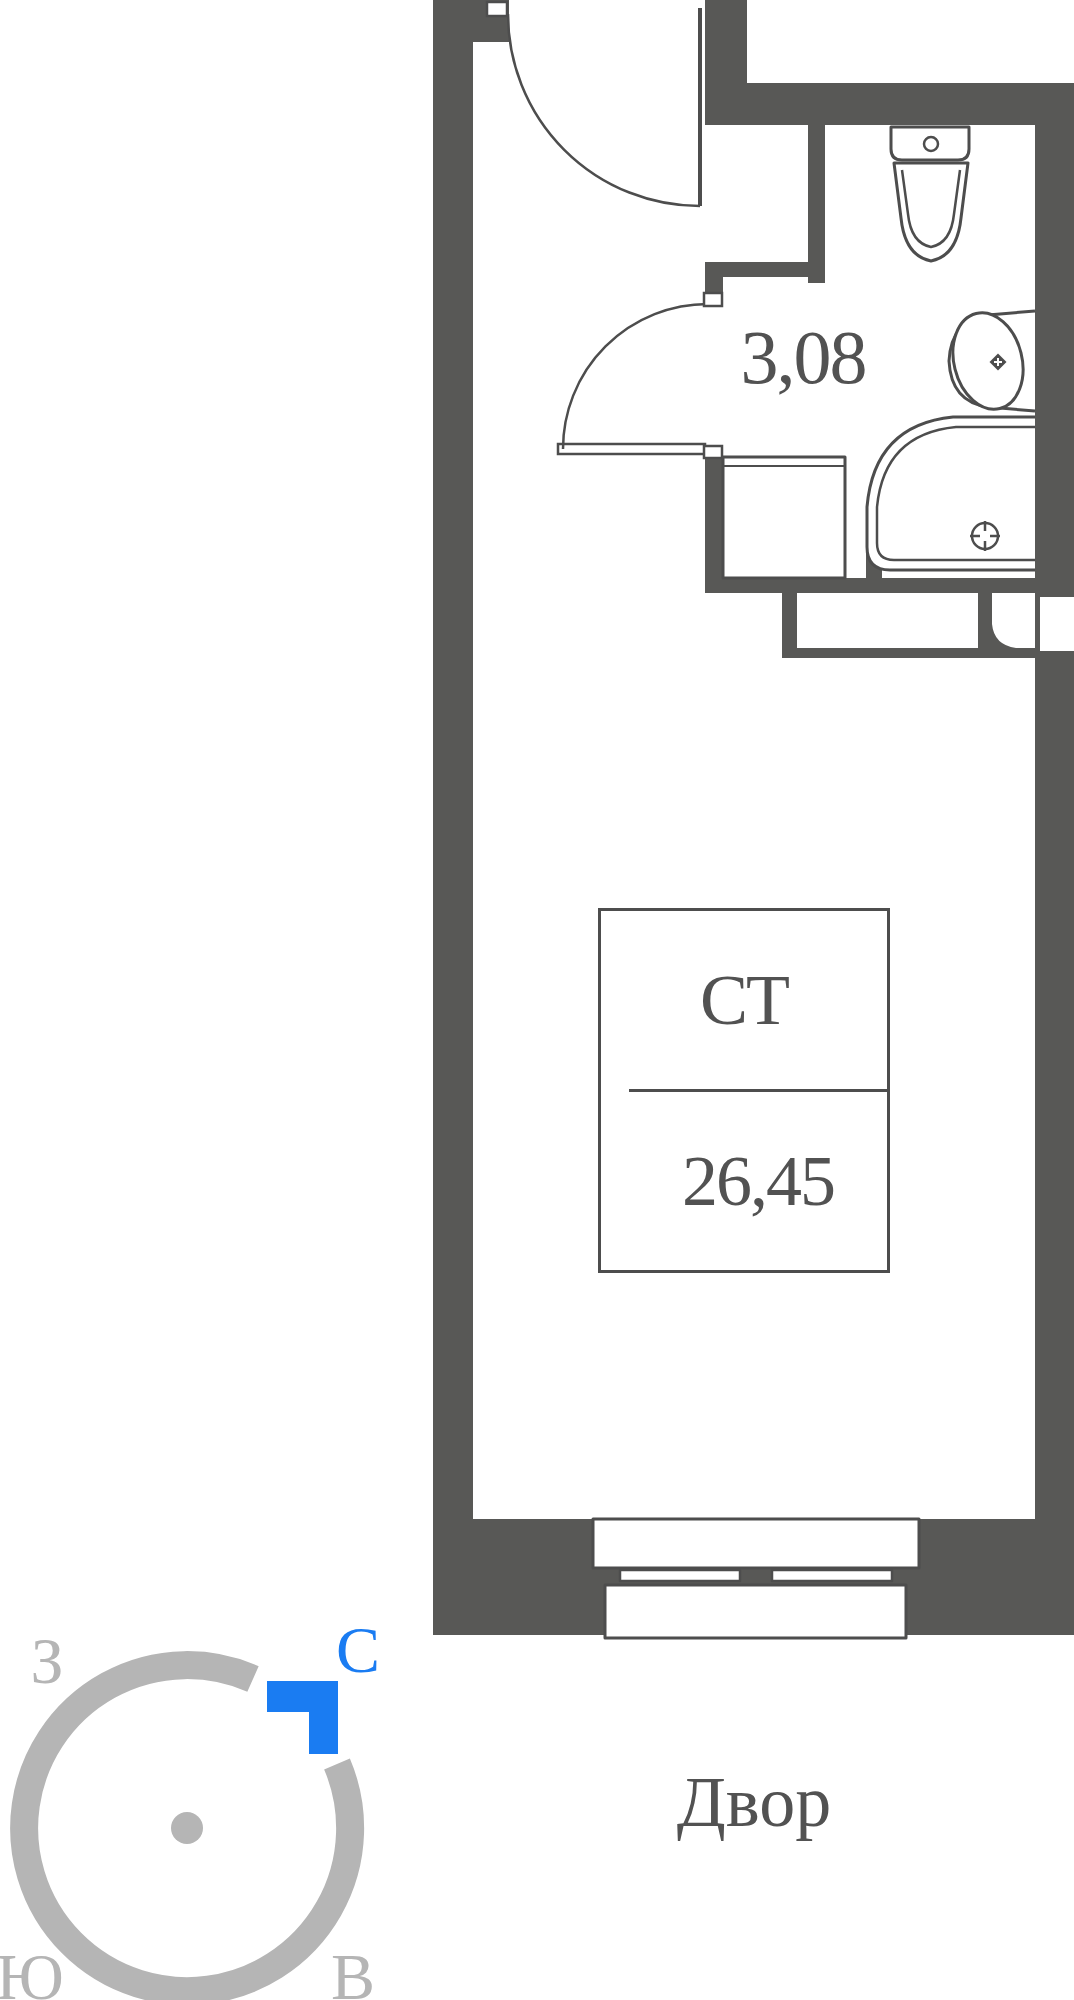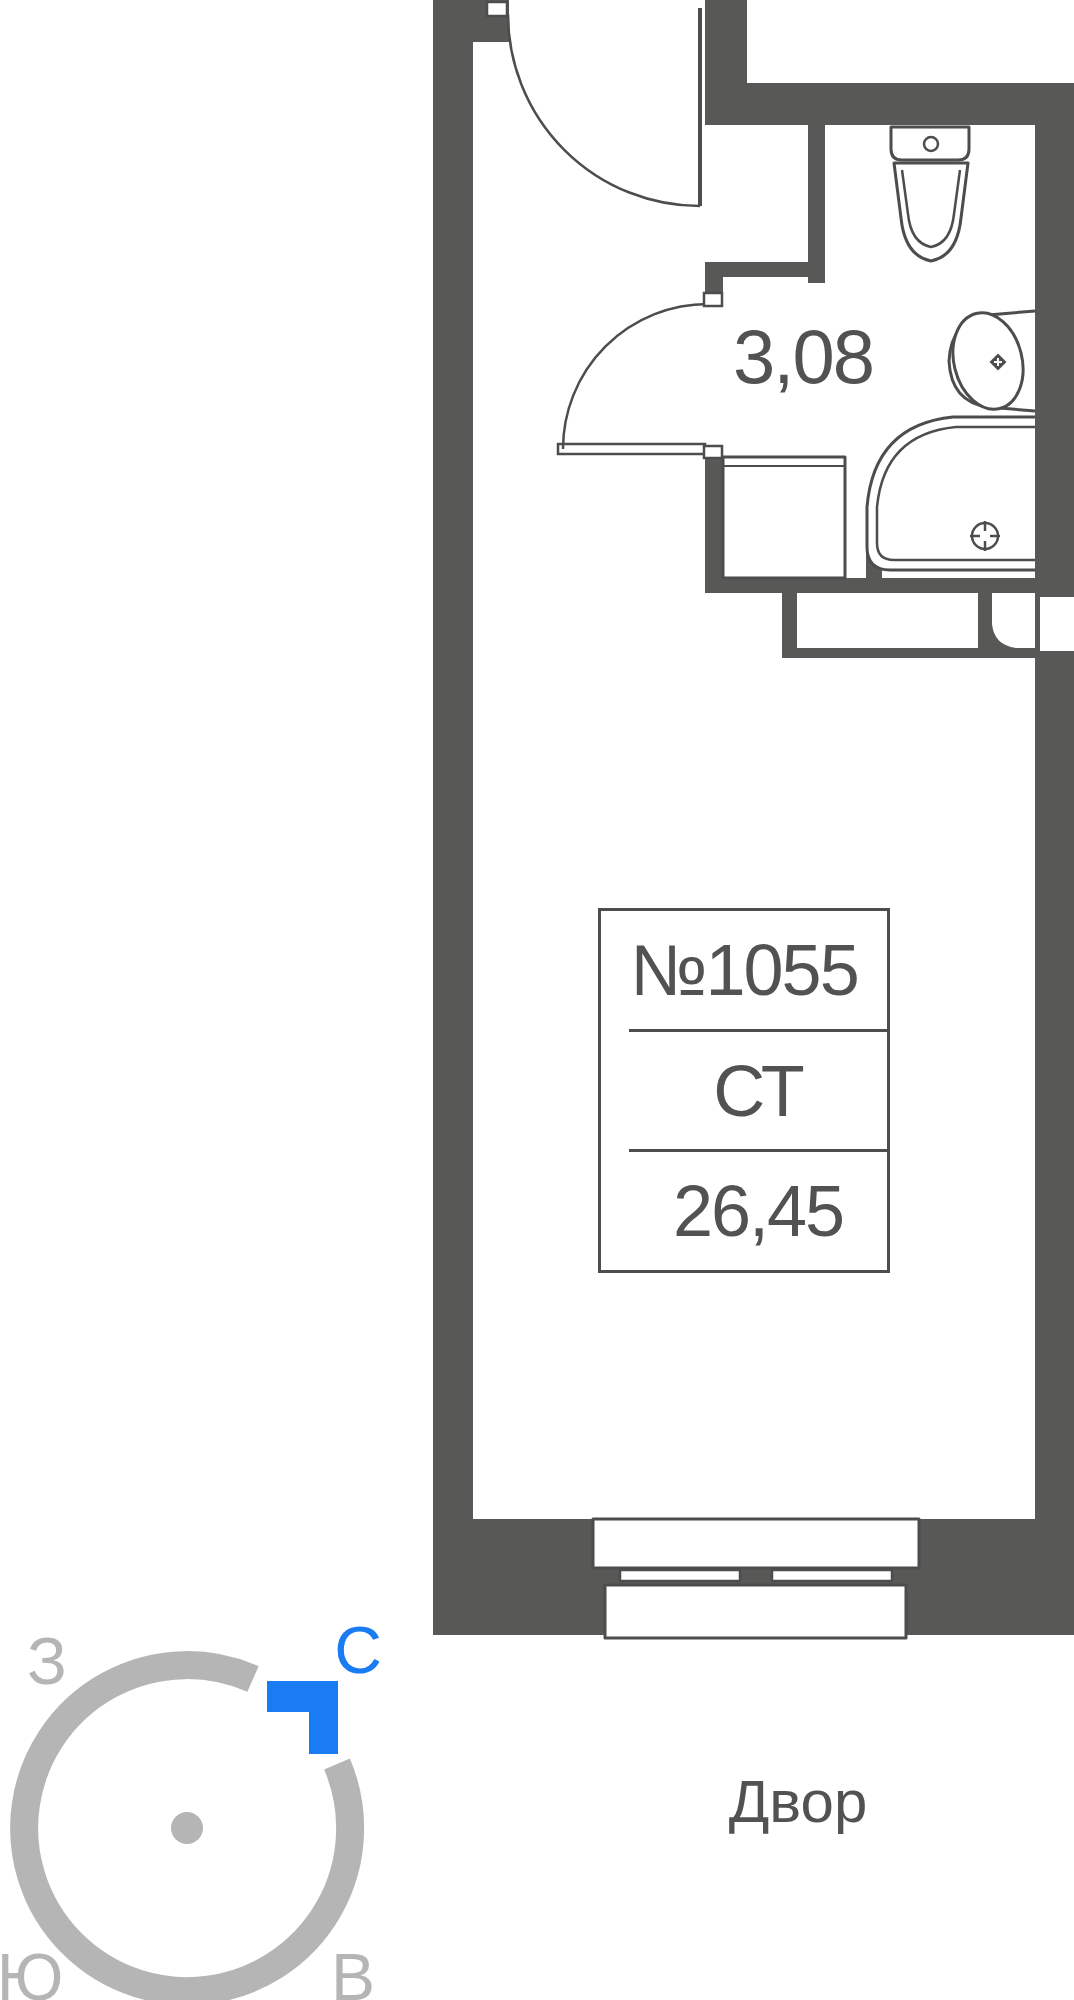--- a/index.html
+++ b/index.html
@@ -5,40 +5,40 @@
   :root{
     --wall:#585856;
     --line:#4d4d4d;
     --text:#525252;
     --compass:#b5b5b5;
     --north:#1a7cf2;
   }
   html,body{margin:0;padding:0;background:#fff;}
   .stage{
     position:relative;width:1074px;height:2000px;background:#fff;overflow:hidden;
-    font-family:Liberation Sans, sans-serif;
+    font-family:Liberation Serif, serif;
   }
   .plan-svg{position:absolute;left:0;top:0;}
   .wall{fill:var(--wall);stroke:none;}
   .whitefill{fill:#fff;stroke:none;}
   .fx{fill:#fff;stroke:var(--line);stroke-width:3;stroke-linejoin:round;}
   .fx2{fill:none;stroke:var(--line);stroke-width:2.5;stroke-linejoin:round;}
   .arc{fill:none;stroke:var(--line);stroke-width:2.5;}
   .hinge{fill:#fff;stroke:var(--line);stroke-width:2.5;}
   .leaf{fill:var(--line);}
   .tick{stroke:var(--line);stroke-width:2.5;fill:none;}
   .ring{fill:none;stroke:var(--compass);stroke-width:28;}
   .dot{fill:var(--compass);}
   .north{fill:var(--north);}
   .label{
     position:absolute;color:var(--text);white-space:nowrap;
     transform:translate(-50%,-50%);line-height:1;
   }
   .area-label{font-size:76px;letter-spacing:-2px;}
-  .outside-label{font-size:60px;margin-left:44px;}
+  .outside-label{font-size:72px;}
   .compass-letter{font-size:66px;color:var(--compass);}
   .compass-letter.north-letter{color:var(--north);font-weight:500;}
   .unit-card{
     position:absolute;left:598px;top:908px;width:292px;height:365px;
     border:3px solid var(--line);box-sizing:border-box;background:#fff;
     display:flex;flex-direction:column;
   }
   .unit-card .row{
     flex:1;display:flex;align-items:center;justify-content:center;
     color:var(--text);font-size:72px;letter-spacing:-2px;
@@ -122,21 +122,20 @@
       <path class="ring" d="M337,1764 A163 163 0 1 1 253,1679"></path>
       <circle class="dot" cx="187" cy="1828" r="16"></circle>
       <polygon class="north" points="267,1681 338,1681 338,1754 309,1754 309,1712 267,1712"></polygon>
     </g>
   </svg>
 
   <div class="label area-label" style="left:803px;top:357px">3,08</div>
 
 
   <div class="unit-card">
-    <div class="row">№1055</div>
     <div class="row">СТ</div>
     <div class="row">26,45</div>
   </div>
 
   <div class="label outside-label" style="left:754px;top:1802px">Двор</div>
 
   <div class="label compass-letter" style="left:47px;top:1661px">З</div>
   <div class="label compass-letter north-letter" style="left:358px;top:1650px">С</div>
   <div class="label compass-letter" style="left:30px;top:1977px">Ю</div>
   <div class="label compass-letter" style="left:353px;top:1977px">В</div>

